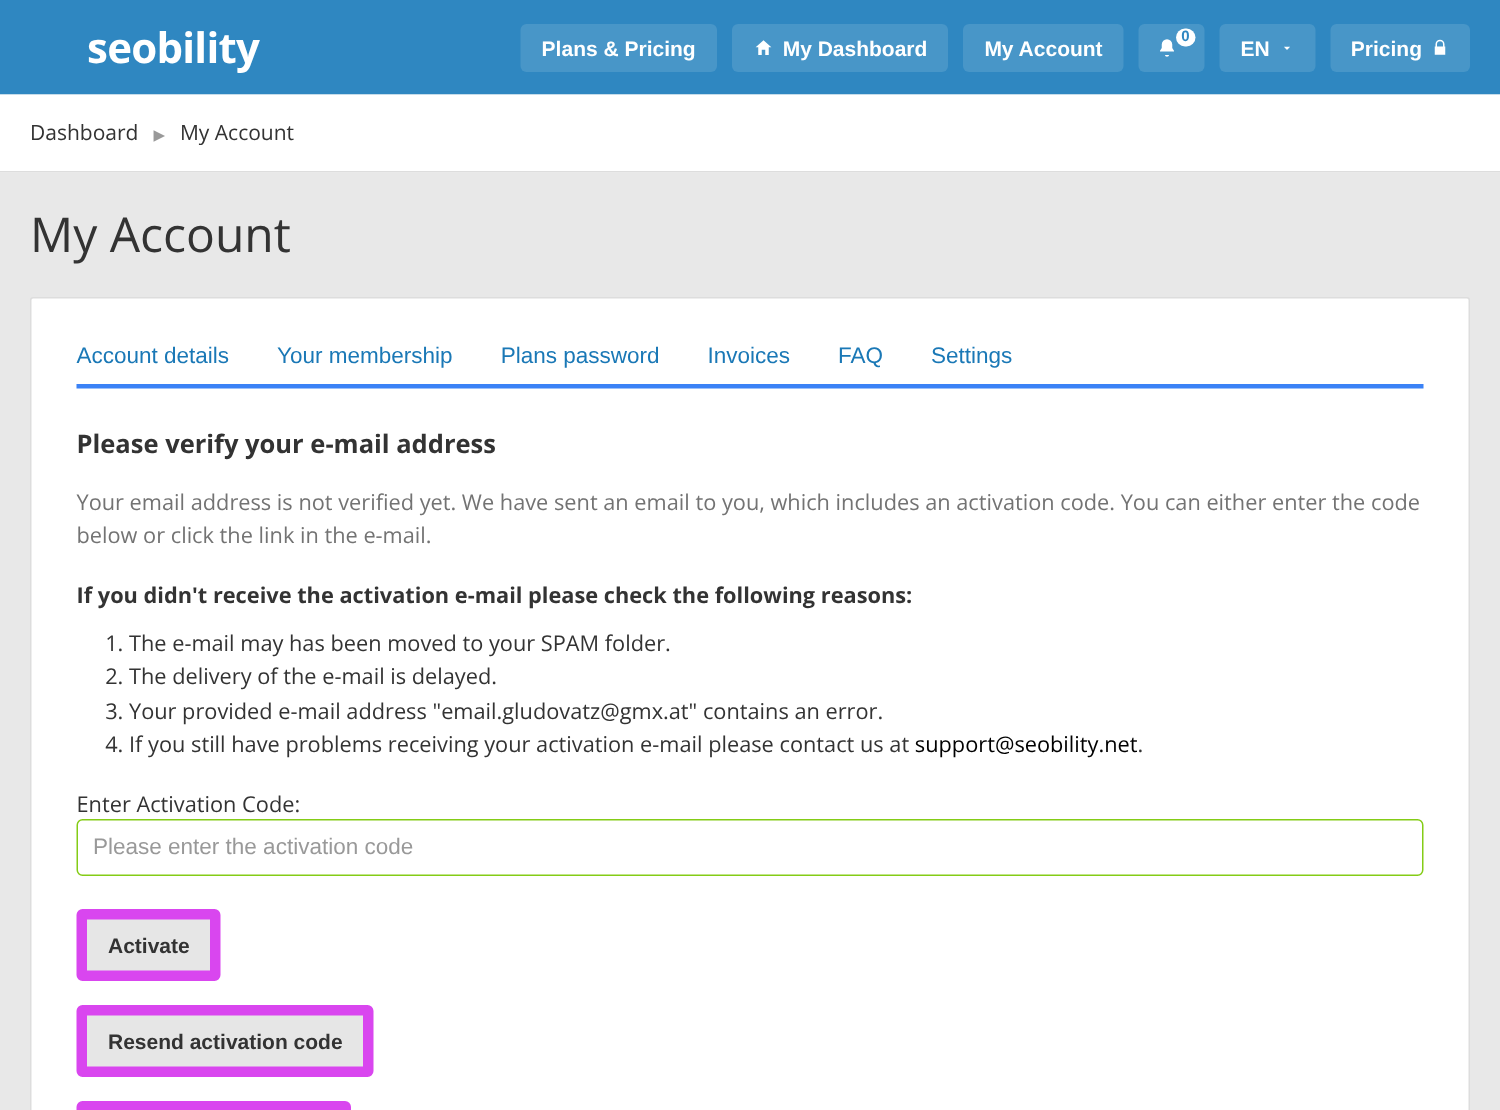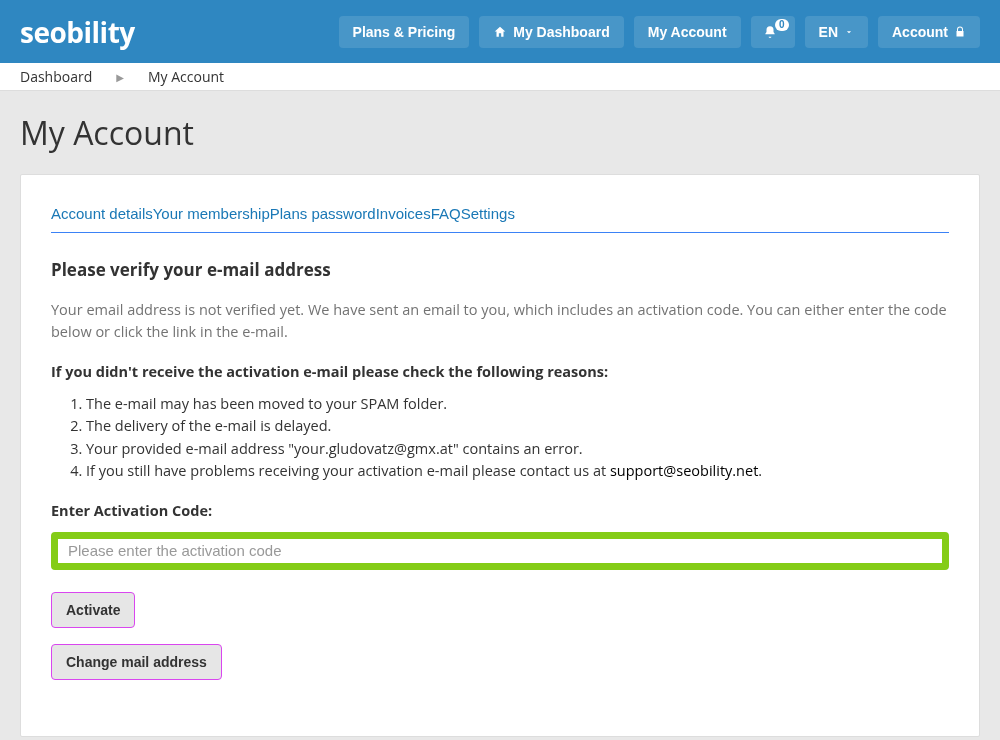--- a/index.html
+++ b/index.html
@@ -15,20 +15,21 @@
     display: flex;
     align-items: center;
     padding: 0 20px;
   }
   .logo {
     color: #fff;
     font-size: 28px;
     font-weight: 700;
     letter-spacing: -0.5px;
     flex: 0 0 auto;
+    margin-left: 38px;
   }
   .nav-spacer { flex: 1; }
   .nav-items { display: flex; gap: 10px; }
   .nav-btn {
     background: #4896c8;
     color: #fff;
     border: none;
     border-radius: 4px;
     padding: 8px 14px;
     font-size: 14px;
@@ -49,47 +50,48 @@
     position: absolute;
     top: 3px;
     right: 6px;
     min-width: 12px;
     text-align: center;
     line-height: 12px;
   }
   .icon { display: inline-flex; align-items: center; }
   .breadcrumb {
     background: #fff;
-    padding: 4px 20px;
+    padding: 16px 20px;
     font-size: 14px;
     color: #333;
     display: flex;
     align-items: center;
-    gap: 24px;
+    gap: 10px;
     border-bottom: 1px solid #ddd;
   }
   .breadcrumb a { color: #333; text-decoration: none; cursor: pointer; }
   .breadcrumb-sep { color: #999; font-size: 10px; }
   .page-wrap { padding: 20px; }
   .page-title {
     font-size: 32px;
     font-weight: 400;
     color: #333;
     margin-bottom: 20px;
   }
   .panel {
     background: #fff;
     border: 1px solid #ddd;
     border-radius: 2px;
     padding: 30px 30px 40px 30px;
   }
   .tabs {
     display: flex;
+    gap: 32px;
     padding-bottom: 10px;
-    border-bottom: 1px solid #3b82f6;
+    border-bottom: 3px solid #3b82f6;
     margin-bottom: 25px;
   }
   .tab {
     color: #1a78b6;
     font-size: 15px;
     cursor: pointer;
     background: none;
     border: none;
     padding: 0;
   }
@@ -112,39 +114,39 @@
   }
   ol.reasons {
     margin-left: 35px;
     font-size: 14.5px;
     line-height: 1.55;
     margin-bottom: 18px;
     margin-top: 12px;
   }
   ol.reasons a { color: #000000; text-decoration: none; }
   .field-label {
-    font-weight: 700;
-    font-size: 14.5px;
-    margin-bottom: 12px;
+    font-weight: 400;
+    font-size: 14.5px;
+    margin-bottom: 0;
     display: block;
   }
   .text-input {
     width: 100%;
-    border: 7px solid #84cc16;
+    border: 1px solid #84cc16;
     border-radius: 4px;
     padding: 8px 10px;
     font-size: 15px;
     color: #555;
     margin-bottom: 22px;
     height: 38px;
   }
   .text-input::placeholder { color: #999; }
   .action-btn {
     background: #e6e6e6;
-    border: 1px solid #d946ef;
+    border: 7px solid #d946ef;
     border-radius: 4px;
     padding: 9px 14px;
     font-size: 14px;
     font-weight: 700;
     color: #333;
     cursor: pointer;
     display: block;
     margin-bottom: 16px;
   }
 </style>
@@ -175,21 +177,21 @@
     </button>
     <button class="nav-btn">
       <span>EN</span>
       <span class="icon">
         <svg width="10" height="10" viewBox="0 0 24 24" fill="#fff">
             <path d="M7 10l5 5 5-5z"></path>
           </svg>
       </span>
     </button>
     <button class="nav-btn">
-      <span>Account</span>
+      <span>Pricing</span>
       <span class="icon">
         <svg width="12" height="12" viewBox="0 0 24 24" fill="#fff">
             <path d="M6 10V7a6 6 0 1112 0v3h1v11H5V10h1zm2 0h8V7a4 4 0 10-8 0v3z"></path>
           </svg>
       </span>
     </button>
   </div>
 </div>
 
 <div class="breadcrumb">
@@ -212,25 +214,26 @@
     </div>
 
     <h2 class="section-title">Please verify your e-mail address</h2>
 
     <p class="body-text">Your email address is not verified yet. We have sent an email to you, which includes an activation code. You can either enter the code below or click the link in the e-mail.</p>
 
     <p class="reasons-title">If you didn't receive the activation e-mail please check the following reasons:</p>
     <ol class="reasons">
       <li>The e-mail may has been moved to your SPAM folder.</li>
       <li>The delivery of the e-mail is delayed.</li>
-      <li>Your provided e-mail address "your.gludovatz@gmx.at" contains an error.</li>
+      <li>Your provided e-mail address "email.gludovatz@gmx.at" contains an error.</li>
       <li>
         <span>If you still have problems receiving your activation e-mail please contact us at </span><a>support@seobility.net</a><span>.</span>
       </li>
     </ol>
 
     <label class="field-label">Enter Activation Code:</label>
     <input type="text" class="text-input" placeholder="Please enter the activation code" style="">
 
     <button class="action-btn">Activate</button>
+    <button class="action-btn">Resend activation code</button>
     <button class="action-btn">Change mail address</button>
   </div>
 </div>
 
 </body></html>

